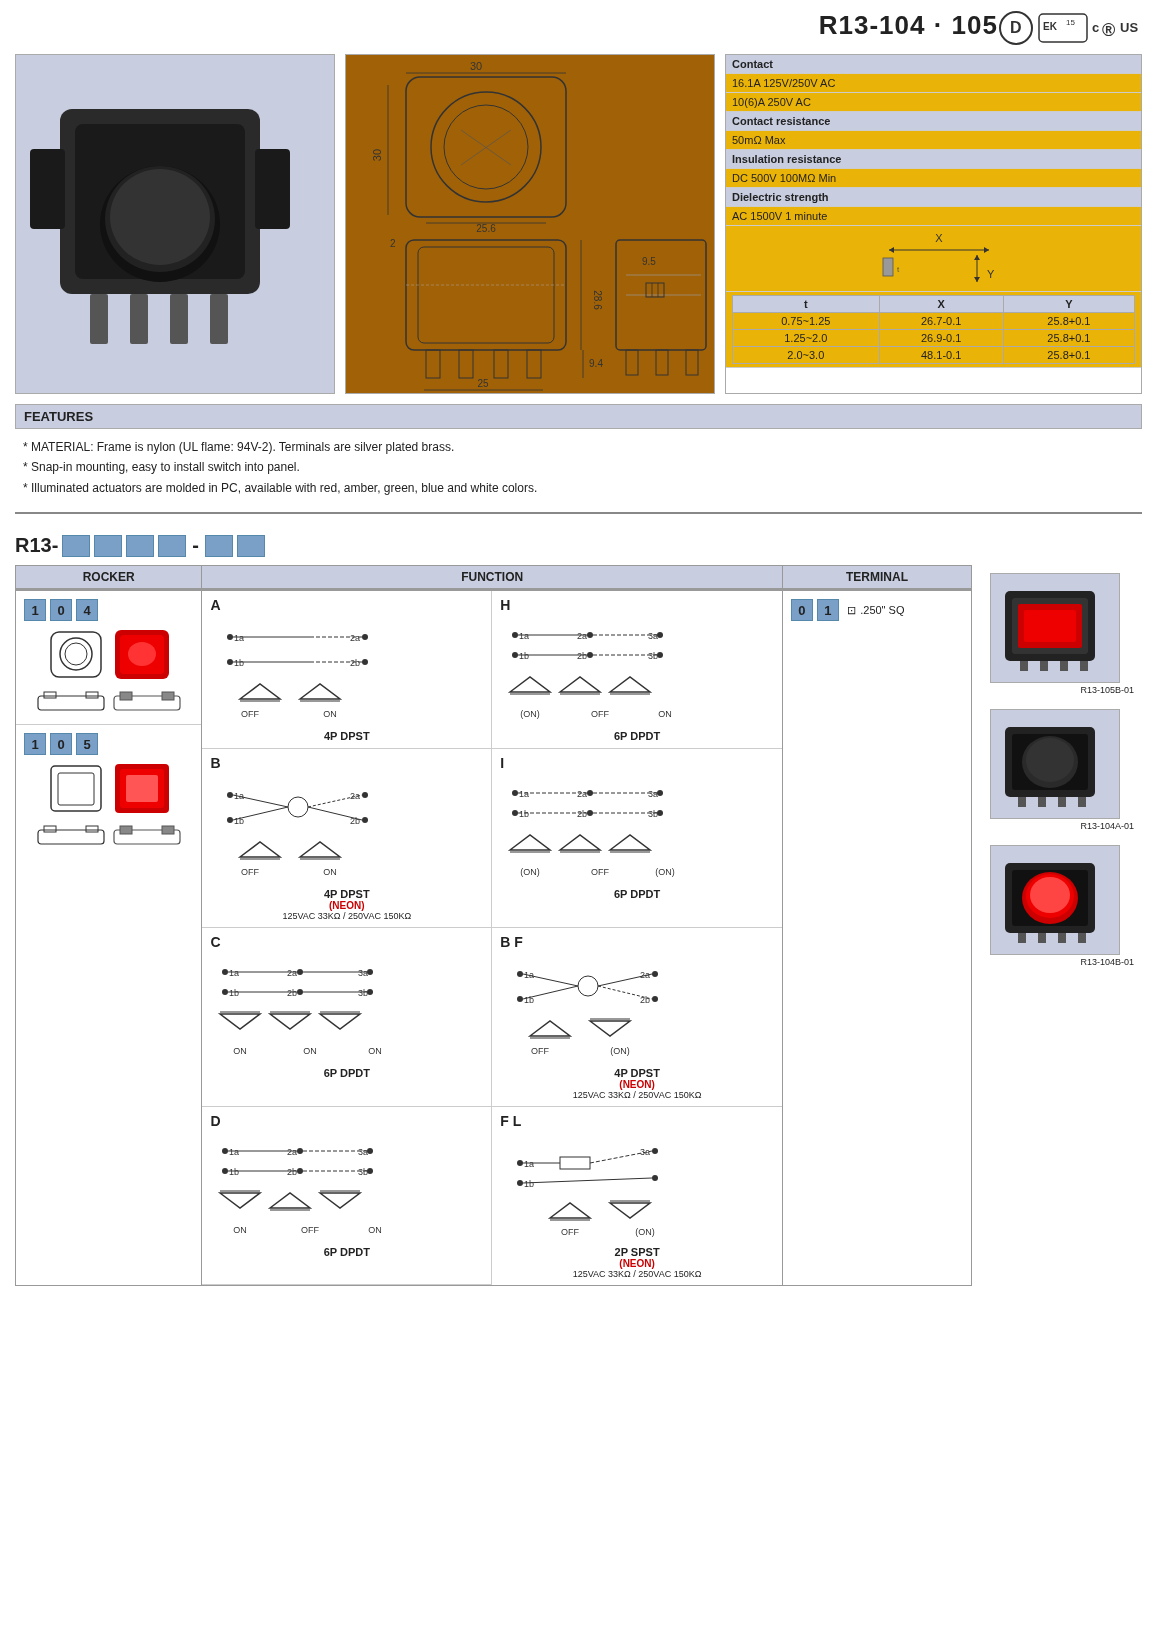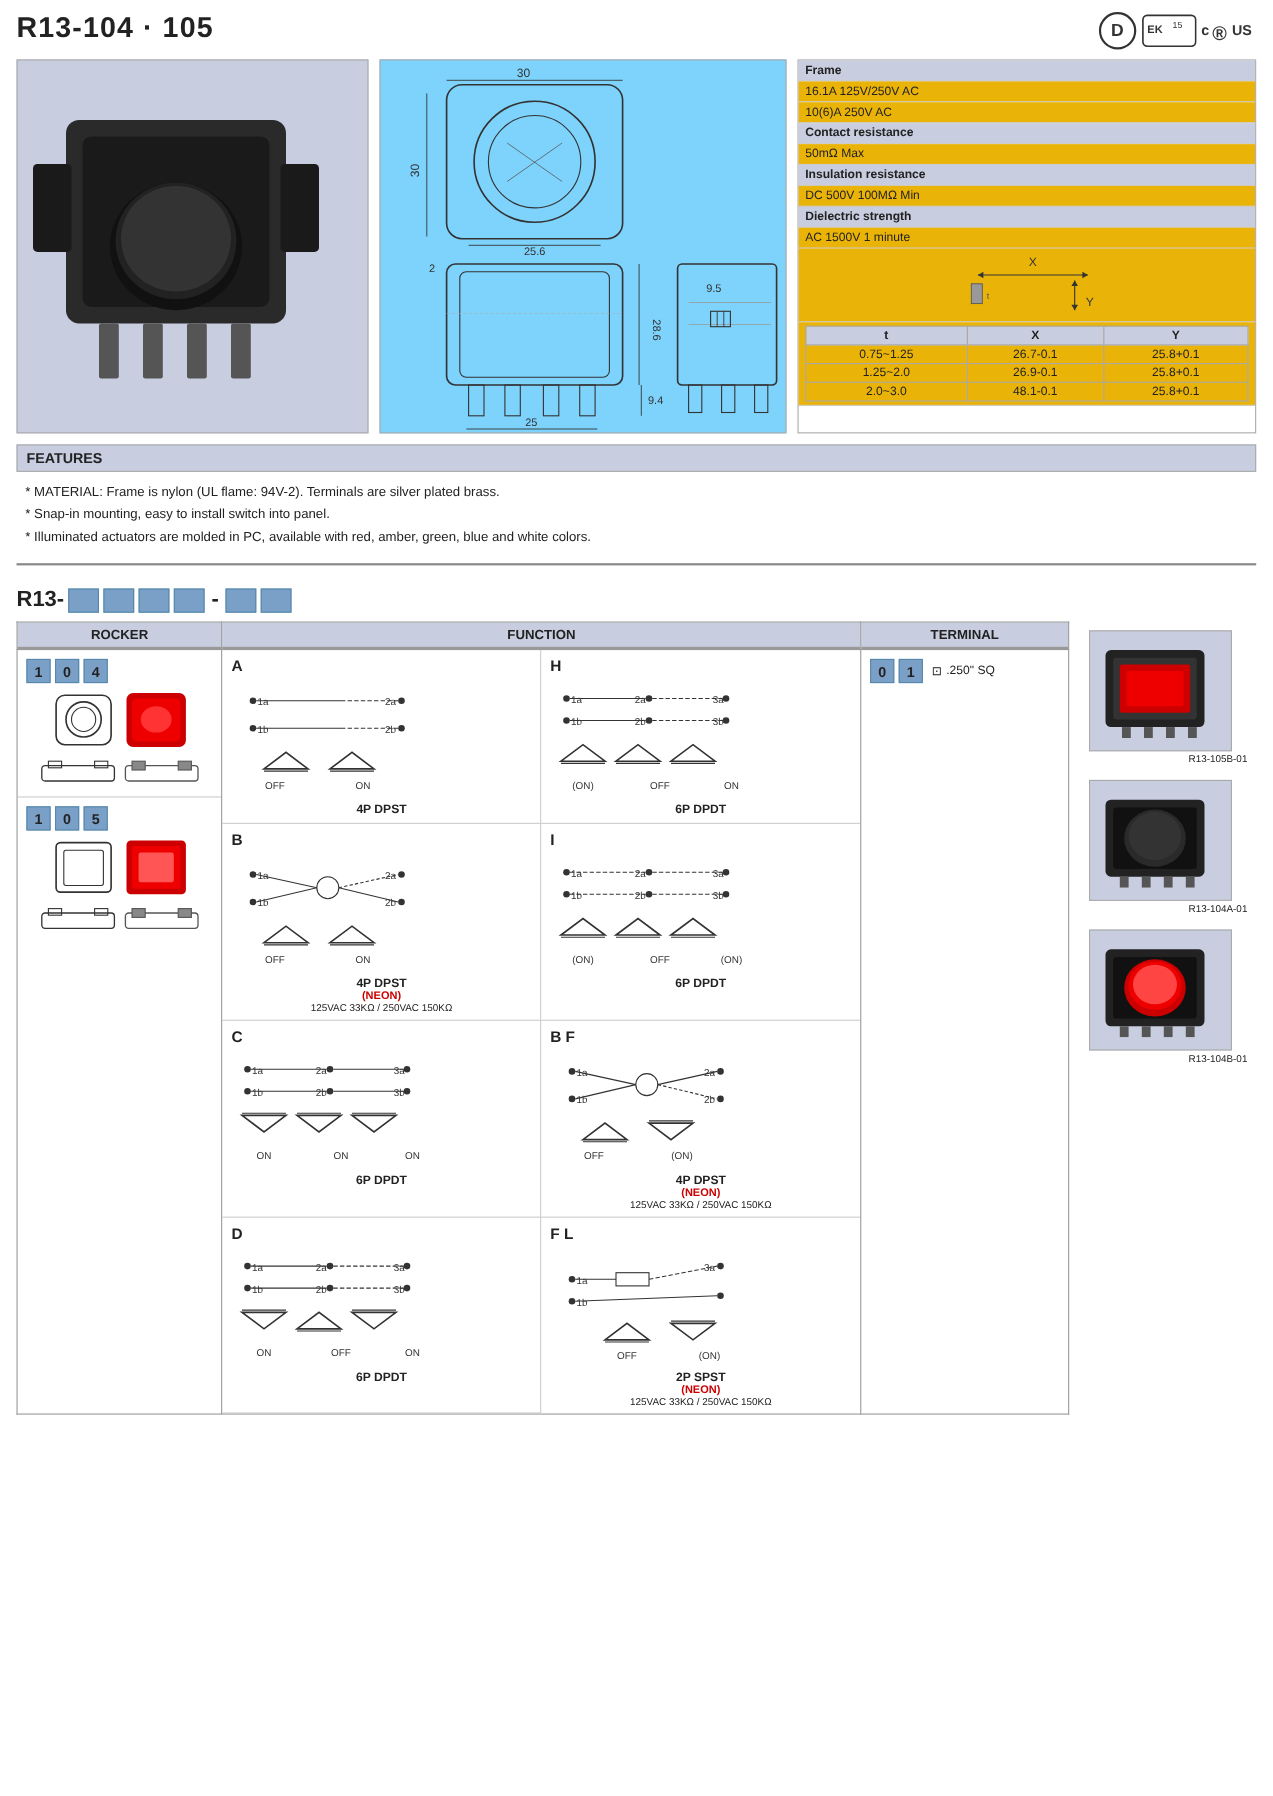--- a/index.html
+++ b/index.html
@@ -11,21 +11,21 @@
       min-height: 1633px;
       color: #222;
     }
     .page {
       width: 1157px;
       padding: 10px 15px;
     }
     
     .header {
       display: flex;
-      justify-content: space-between;
+      justify-content: flex-end;
       align-items: flex-start;
       margin-bottom: 8px;
     }
     .model-title {
       font-size: 26px;
       font-weight: bold;
       letter-spacing: 1px;
     }
     .cert-icons {
       display: flex;
@@ -45,21 +45,21 @@
       border: 1px solid #aaa;
       display: flex;
       align-items: center;
       justify-content: center;
       flex-shrink: 0;
     }
     
     .diagram-box {
       width: 370px;
       height: 340px;
-      background: #7dd3fc;
+      background: #a16207;
       border: 1px solid #aaa;
       flex-shrink: 0;
       position: relative;
       overflow: hidden;
     }
     .specs-box {
       flex: 1;
       border: 1px solid #aaa;
     }
     .specs-row {
@@ -363,21 +363,21 @@
         <rect x="310" y="295" width="12" height="25" fill="none" stroke="#333" stroke-width="1"></rect>
         <rect x="340" y="295" width="12" height="25" fill="none" stroke="#333" stroke-width="1"></rect>
 
         <rect x="300" y="228" width="18" height="14" fill="none" stroke="#333" stroke-width="1"></rect>
         <line x1="306" y1="228" x2="306" y2="242" stroke="#333" stroke-width="0.8"></line>
         <line x1="312" y1="228" x2="312" y2="242" stroke="#333" stroke-width="0.8"></line>
       </svg>
     </div>
 
     <div class="specs-box">
-      <div class="specs-row header-row">Frame</div>
+      <div class="specs-row header-row">Contact</div>
       <div class="specs-row value-row">16.1A 125V/250V AC</div>
       <div class="specs-row value-row">10(6)A 250V AC</div>
       <div class="specs-row header-row">Contact resistance</div>
       <div class="specs-row value-row">50mΩ Max</div>
       <div class="specs-row header-row">Insulation resistance</div>
       <div class="specs-row value-row">DC 500V 100MΩ Min</div>
       <div class="specs-row header-row">Dielectric strength</div>
       <div class="specs-row value-row">AC 1500V 1 minute</div>
       <div class="specs-row value-row" style="text-align:center; padding: 4px;">
         <svg width="130" height="55">

